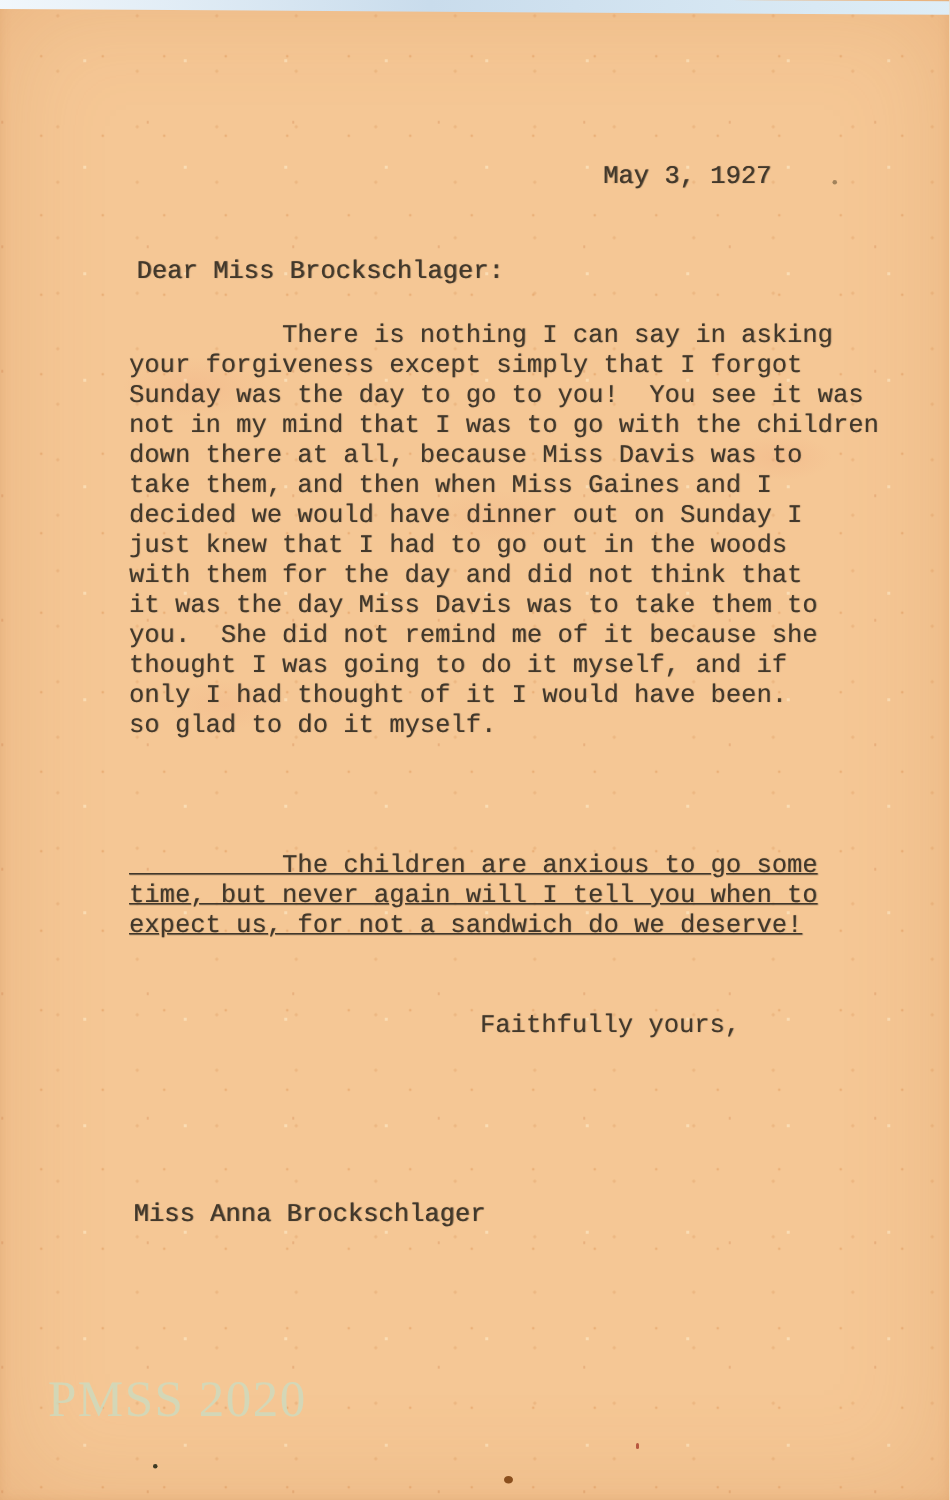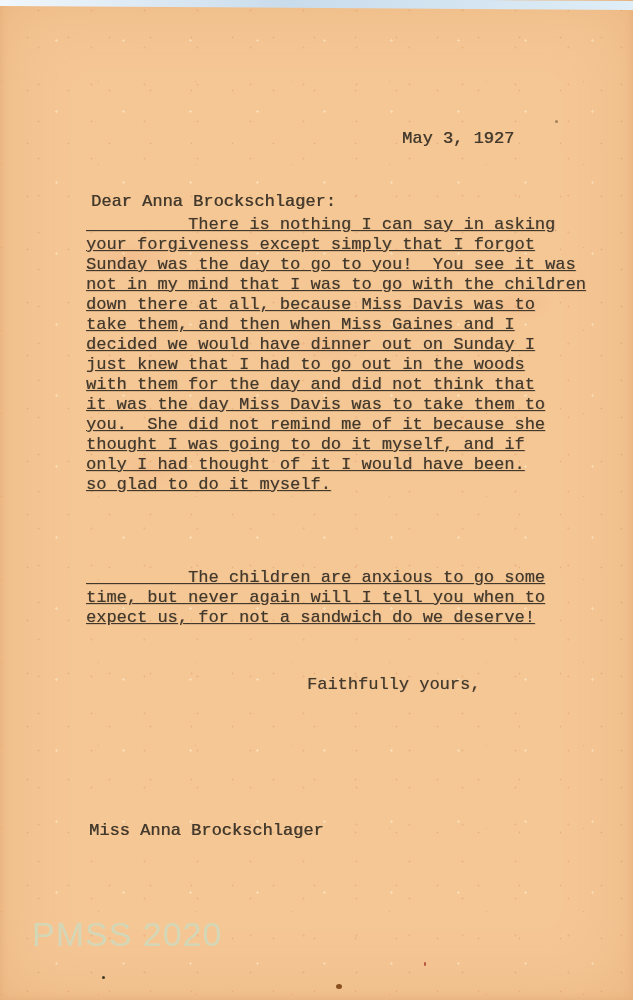--- a/index.html
+++ b/index.html
@@ -62,34 +62,33 @@
     color: var(--ink, #42382b);
     font-family: "Liberation Mono", monospace;
     font-size: 17px;
     line-height: 20px;
     white-space: pre;
     text-shadow: 0.4px 0.3px 0.7px rgba(66,56,43,0.55);
     z-index: 2;
   }
   .ink.heavy {
     text-shadow: 0.6px 0.3px 0.6px rgba(66,56,43,0.75);
-    margin-top: 20px;
   }
   .date        { left: 402px; top: 109px; }
   .salutation  { left: 91px;  top: 172px; }
-  .para1       { left: 86px;  top: 215px; text-decoration: underline; }
+  .para1       { left: 86px;  top: 215px; }
   .para2       { left: 86px;  top: 515px; }
   .para3       { left: 86px;  top: 568px; text-decoration: underline; }
-  .closing     { left: 307px; top: 675px; }
+  .closing     { left: 320px; top: 675px; }
   .signature   { left: 89px;  top: 761px; }
   .watermark {
     position: absolute;
     left: 32px;
     top: 916px;
-    font-family: Liberation Sans, sans-serif;
+    font-family: Liberation Serif, serif;
     font-size: 34px;
     line-height: 36px;
     letter-spacing: 1px;
     color: var(--watermark, #ccdcc0);
     opacity: 0.8;
     z-index: 1;
   }
   .speck { position: absolute; border-radius: 50%; z-index: 2; }
   .speck1 { left: 102px; top: 976px; width: 3px; height: 3px; background: #3d3a24; }
   .speck2 { left: 336px; top: 984px; width: 6px; height: 5px; background: #8a4f1e; }
@@ -99,21 +98,21 @@
 </head>
 <body>
 
 <div class="scan">
   <div class="paper">
 
     <div class="watermark">PMSS 2020</div>
 
     <div class="ink heavy date">May 3, 1927</div>
 
-    <div class="ink heavy salutation">Dear Anna Brockschlager:</div>
+    <div class="ink heavy salutation">Dear Miss Brockschlager:</div>
 
     <div class="ink para1">          There is nothing I can say in asking
 your forgiveness except simply that I forgot
 Sunday was the day to go to you!  You see it was
 not in my mind that I was to go with the children
 down there at all, because Miss Davis was to
 take them, and then when Miss Gaines and I
 decided we would have dinner out on Sunday I
 just knew that I had to go out in the woods
 with them for the day and did not think that

